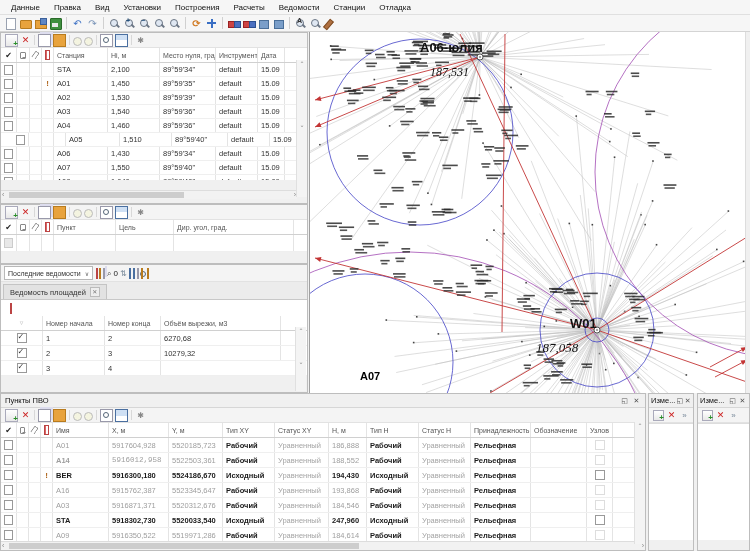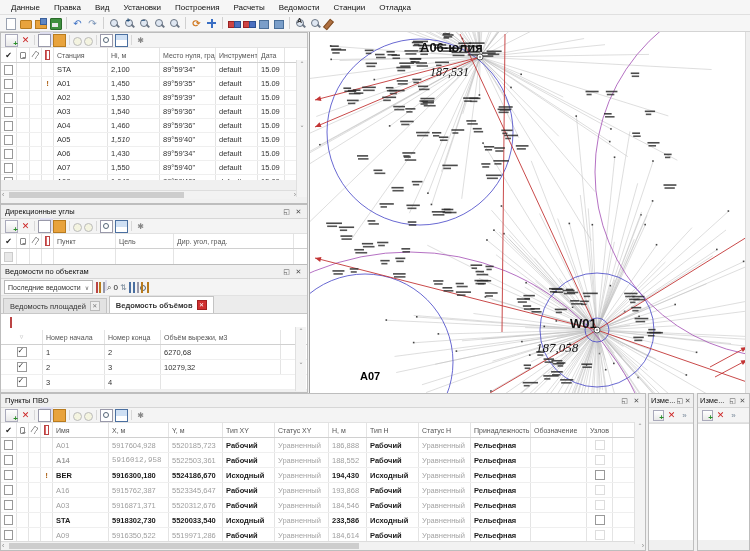--- a/index.html
+++ b/index.html
@@ -285,29 +285,29 @@
             </div>
             <div class="cell" style="width: 13px; color: rgb(51, 51, 51);"></div>
             <div class="cell" style="width: 12px; color: rgb(51, 51, 51);"></div>
             <div class="cell" style="width: 12px; color: rgb(51, 51, 51);"></div>
             <div class="cell" style="width: 54px; color: rgb(51, 51, 51);">A04</div>
             <div class="cell" style="width: 52px; color: rgb(51, 51, 51);">1,460</div>
             <div class="cell" style="width: 56px; color: rgb(51, 51, 51);">89°59'36"</div>
             <div class="cell" style="width: 42px; color: rgb(51, 51, 51);">default</div>
             <div class="cell" style="width: 27px; color: rgb(51, 51, 51);">15.09</div>
           </div>
-          <div class="trow" style="height: 13px;">
+          <div class="trow" style="height: 13px; padding-left: 12px;">
             <div class="cell" style="width: 16px; color: rgb(51, 51, 51);">
               <span class="cb"></span>
             </div>
             <div class="cell" style="width: 13px; color: rgb(51, 51, 51);"></div>
             <div class="cell" style="width: 12px; color: rgb(51, 51, 51);"></div>
             <div class="cell" style="width: 12px; color: rgb(51, 51, 51);"></div>
             <div class="cell" style="width: 54px; color: rgb(51, 51, 51);">A05</div>
-            <div class="cell" style="width: 52px; color: rgb(51, 51, 51); font-style: italic;">1,510</div>
+            <div class="cell" style="width: 52px; color: rgb(51, 51, 51);">1,510</div>
             <div class="cell" style="width: 56px; color: rgb(51, 51, 51);">89°59'40"</div>
             <div class="cell" style="width: 42px; color: rgb(51, 51, 51);">default</div>
             <div class="cell" style="width: 27px; color: rgb(51, 51, 51);">15.09</div>
           </div>
           <div class="trow" style="height: 13px;">
             <div class="cell" style="width: 16px; color: rgb(51, 51, 51);">
               <span class="cb"></span>
             </div>
             <div class="cell" style="width: 13px; color: rgb(51, 51, 51);"></div>
             <div class="cell" style="width: 12px; color: rgb(51, 51, 51);"></div>
@@ -348,26 +348,20 @@
       </div>
     <div class="scrollbar-h" style="left:0;bottom:4px;width:296px;">
       <span class="scroll-arrow" style="position:absolute;left:1px;">‹</span>
       <div class="thumb" style="left:8px;width:175px;"></div>
       <span class="scroll-arrow" style="position:absolute;right:1px;">›</span>
     </div>
     <div class="vscroll" style="right:0;top:27px;height:137px;">⌃<br><br><br><br><br><br><br><br><br><br>⌄</div>
   </div>
 
   <div class="panel" style="left:0;top:204px;width:308px;height:60px;">
-    <div class="ptitle">
-      <span>Дирекционные углы</span>
-        <span class="sp"></span>
-      <span class="wbtn">◱</span>
-      <span class="wbtn">✕</span>
-    </div>
     <div class="ptoolbar">
         <span class="mini m-add"></span>
         <span class="mini m-x">✕</span>
         <span class="mini-sep"></span>
         <span class="mini m-copy"></span>
         <span class="mini m-paste"></span>
         <span class="mini-sep"></span>
         <span class="mini m-bulb"></span>
         <span class="mini m-bulb"></span>
         <span class="mini-sep"></span>
@@ -404,40 +398,30 @@
             <div class="cell" style="width: 12px;"></div>
             <div class="cell" style="width: 62px;"></div>
             <div class="cell" style="width: 58px;"></div>
             <div class="cell" style="width: 120px;"></div>
           </div>
         </div>
       </div>
   </div>
 
   <div class="panel" style="left:0;top:264px;width:308px;height:129px;">
-    <div class="ptitle">
-      <span>Ведомости по объектам</span>
-        <span class="sp"></span>
-      <span class="wbtn">◱</span>
-      <span class="wbtn">✕</span>
-    </div>
     <div class="ptoolbar" style="height:16px;">
       <div class="dropdown">
         <span>Последние ведомости</span>
         <span class="arr">∨</span>
       </div>
       <span id="sheets-icons"><span class="mini g-redtbl"></span><span class="mini m-paste"></span><span class="mini m-copy"></span><span class="mini">⌕</span><span class="mini">0</span><span class="mini m-chev">⇅</span><span class="mini m-table"></span><span class="mini m-table"></span><span class="mini m-prev"></span><span class="mini m-paste"></span><span class="mini ic-save"></span><span class="mini m-paste"></span></span>
     </div>
     <div class="tabs" id="sheets-tabs">
         <div class="tab">
           <span>Ведомость площадей</span>
-          <span class="tx">✕</span>
-        </div>
-        <div class="tab active">
-          <span>Ведомость объёмов</span>
           <span class="tx">✕</span>
         </div>
       </div>
     <div class="ptoolbar" style="height:16px;background:#fff;border-bottom:none;">
       <span class="mini"><span class="g-redtbl" style="width:9px;height:10px;"></span></span>
     </div>
     <div id="volumes-table">
         <div class="tblhead">
           <div class="cell" style="width: 42px; height: 14px;">
             <span style="color: rgb(187, 187, 187); margin: auto;">▿</span>
@@ -1250,21 +1234,21 @@
               <span class="cb"></span>
             </div>
             <div class="cell boldtxt" style="width: 12px;"></div>
             <div class="cell boldtxt" style="width: 12px;"></div>
             <div class="cell" style="width: 12px;"></div>
             <div class="cell boldtxt" style="width: 56px;">STA</div>
             <div class="cell boldtxt" style="width: 60px;">5918302,730</div>
             <div class="cell boldtxt" style="width: 54px;">5520033,540</div>
             <div class="cell boldtxt" style="width: 52px;">Исходный</div>
             <div class="cell gray" style="width: 54px;">Уравненный</div>
-            <div class="cell boldtxt" style="width: 38px;">233,586</div>
+            <div class="cell boldtxt" style="width: 38px;">247,960</div>
             <div class="cell boldtxt" style="width: 52px;">Исходный</div>
             <div class="cell gray" style="width: 52px;">Уравненный</div>
             <div class="cell boldtxt" style="width: 60px;">Рельефная</div>
             <div class="cell boldtxt" style="width: 56px;"></div>
             <div class="cell" style="width: 26px;">
               <span class="cb"></span>
             </div>
           </div>
           <div class="trow" style="height: 14px;">
             <div class="cell" style="width: 16px;">

